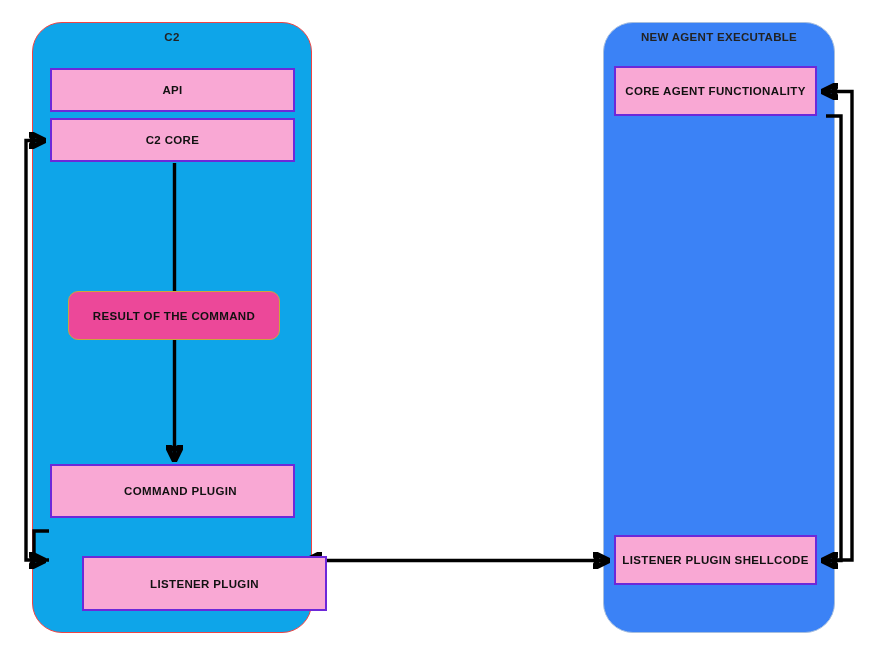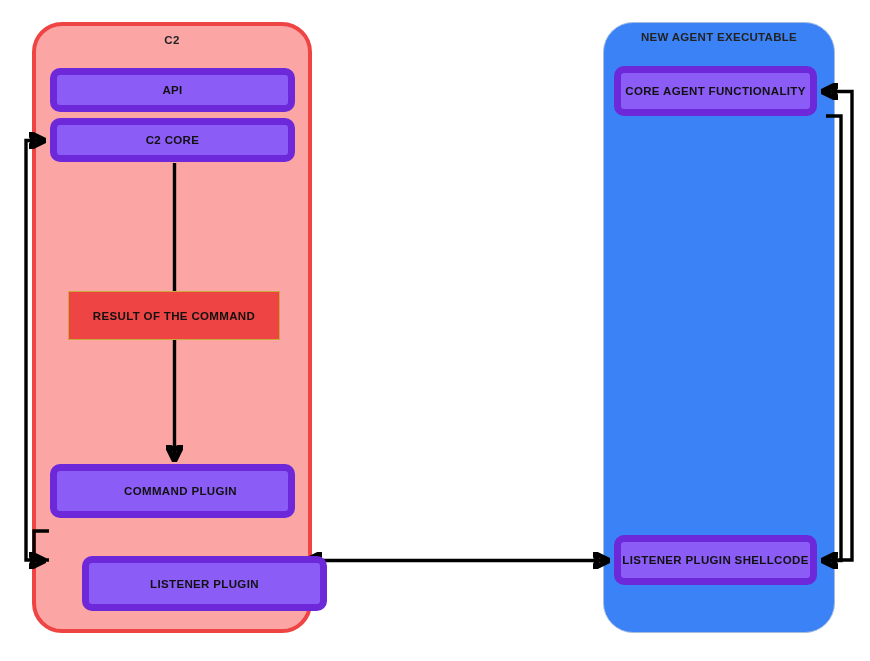--- a/index.html
+++ b/index.html
@@ -34,52 +34,52 @@
     font-weight: bold;
     letter-spacing: 0.3px;
     color: #222222;
     white-space: nowrap;
   }
   #panel-c2 {
     left: 32px;
     top: 22px;
     width: 280px;
     height: 611px;
-    background: #fca5a5;
-    border: 4px solid #ef4444;
+    background: #0ea5e9;
+    border: 1px solid #ef4444;
   }
   #panel-agent {
     left: 603px;
     top: 22px;
     width: 232px;
     height: 611px;
     background: #3b82f6;
     border: 1px solid #a7bfdf;
   }
   
   .node {
     position: absolute;
     box-sizing: border-box;
     display: flex;
     align-items: center;
     justify-content: center;
     text-align: center;
-    border-radius: 10px;
-    border: 7px solid #6d28d9;
-    background: #8b5cf6;
+    border-radius: 0;
+    border: 2px solid #6d28d9;
+    background: #f9a8d4;
     font-size: 11.5px;
     font-weight: bold;
     letter-spacing: 0.35px;
     color: #111111;
     z-index: 5;
   }
   .node.accent {
-    background: #ef4444;
+    background: #ec4899;
     border: 1px solid #c9a83c;
-    border-radius: 0;
+    border-radius: 10px;
   }
   #node-api        { left: 50px;  top: 68px;  width: 245px; height: 44px; }
   #node-c2core     { left: 50px;  top: 118px; width: 245px; height: 44px; }
   #node-result     { left: 68px;  top: 291px; width: 212px; height: 49px; }
   #node-cmdplugin  { left: 50px;  top: 464px; width: 245px; height: 54px; padding-left: 16px; }
   #node-listener   { left: 50px;  top: 556px; width: 245px; height: 55px; margin-left: 32px; }
   #node-coreagent  { left: 614px; top: 66px;  width: 203px; height: 50px; text-align: center; }
   #node-shellcode  { left: 614px; top: 535px; width: 203px; height: 50px; align-items: center; }
 
   

